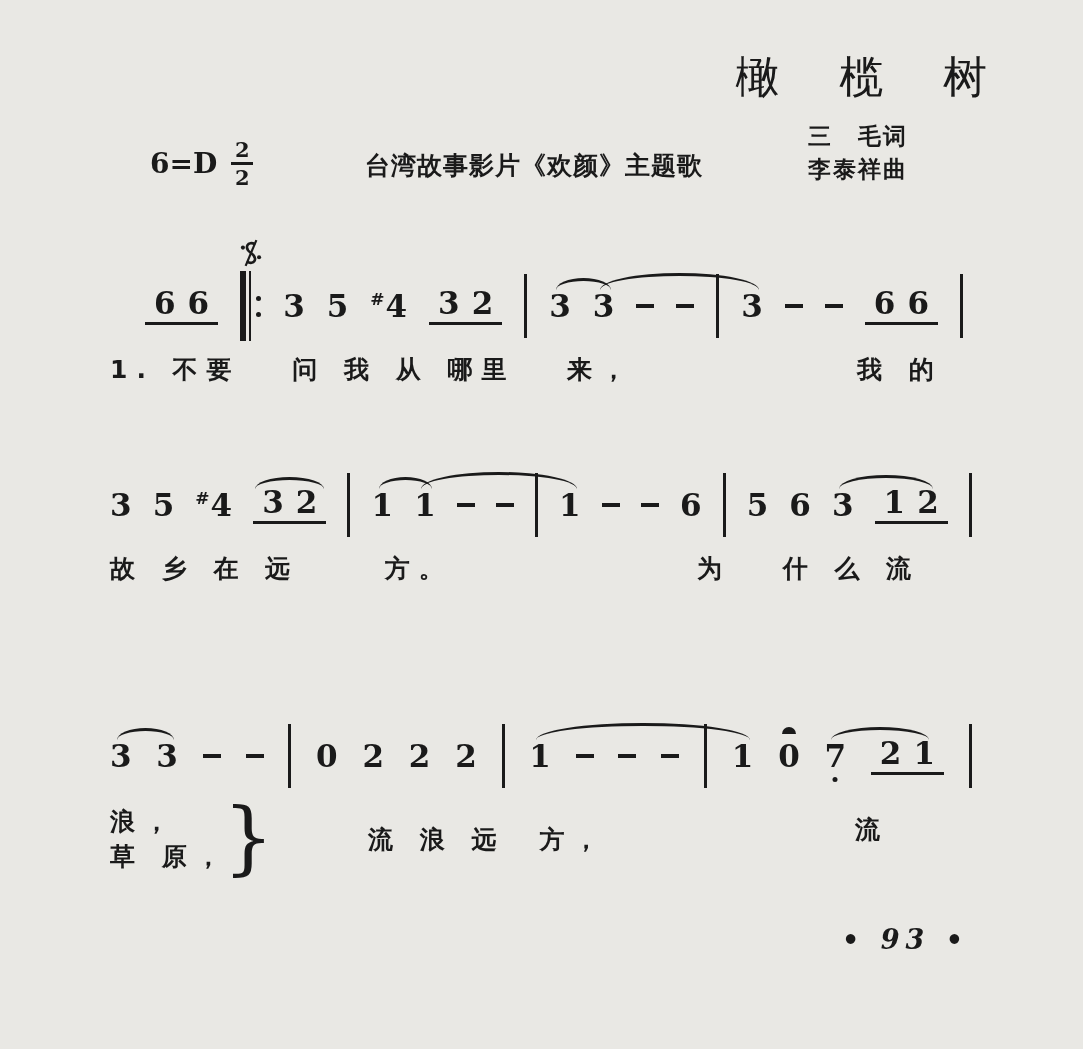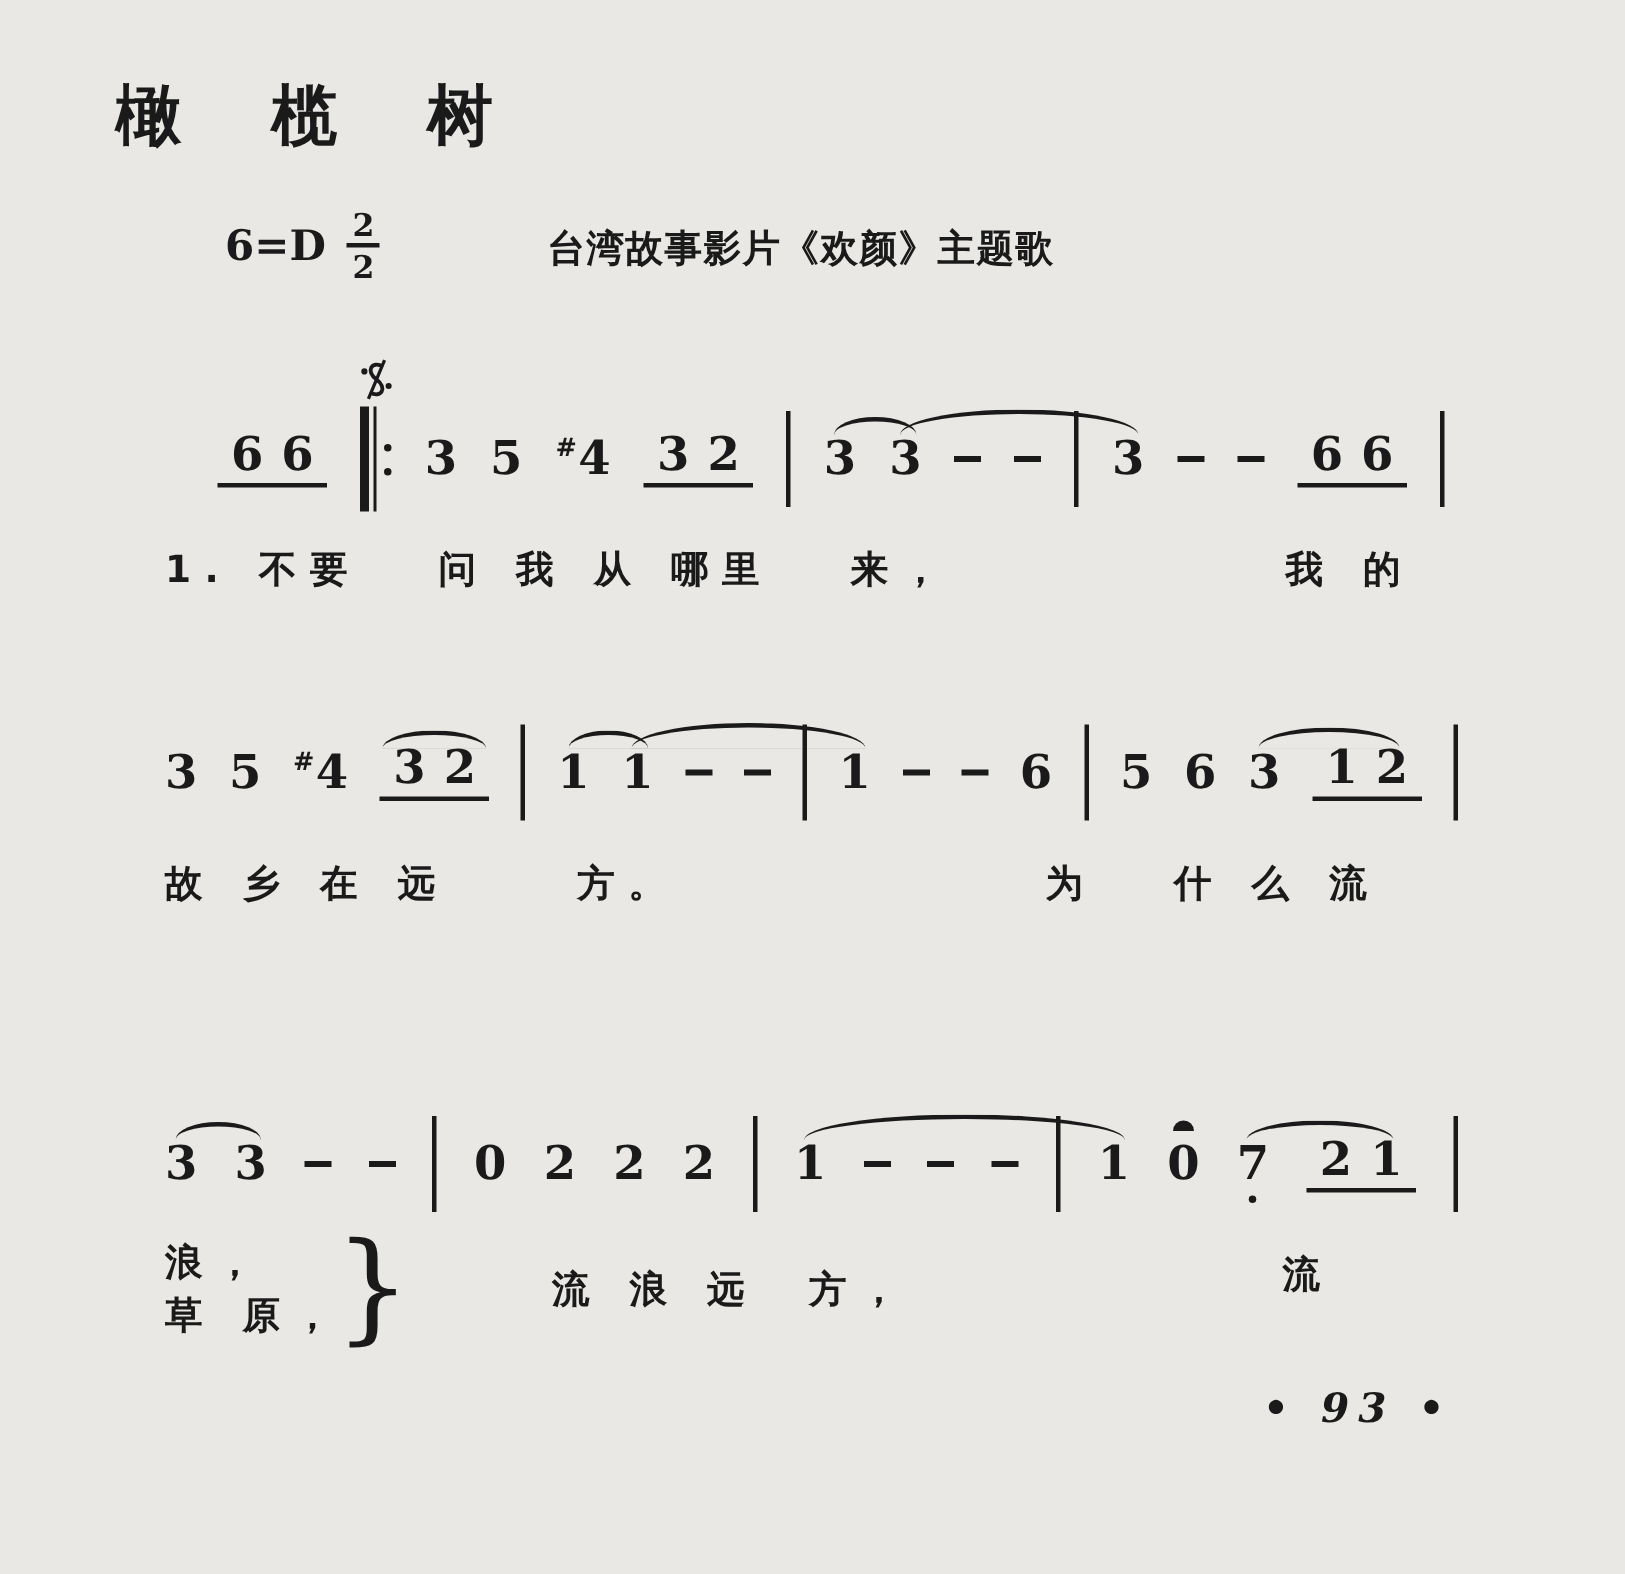--- a/index.html
+++ b/index.html
@@ -2,21 +2,21 @@
 <html><head>
 <meta charset="utf-8">
 <style>
   :root { --ink:#1a1a1a; --paper:#e9e8e4; }
   * { box-sizing:border-box; }
   body { margin:0; background:var(--paper); font-family:"DejaVu Serif", serif; color:var(--ink); }
   .sheet { position:relative; width:1083px; height:1049px; background:var(--paper); overflow:hidden;
            padding:40px 60px 20px 105px; }
 
   
-  .title { text-align:left; font-size:44px; font-weight:700; letter-spacing:0.18em;
+  .title { text-align:right; font-size:44px; font-weight:400; letter-spacing:0.18em;
            margin-top:8px; transform:translateX(-28px); }
   .header { position:relative; height:92px; margin-top:16px; }
   .keysig { position:absolute; left:45px; top:16px; display:flex; align-items:center; gap:14px;
             font-size:28px; font-weight:700; }
   .frac { display:inline-flex; flex-direction:column; align-items:center; line-height:1; }
   .frac .num { font-size:21px; font-weight:700; }
   .frac .rule { width:22px; height:3px; background:var(--ink); margin:2px 0; }
   .subtitle { position:absolute; left:260px; top:26px; font-size:25px; font-weight:700; letter-spacing:1px;
               font-family:Liberation Mono, monospace; }
   .credits { position:absolute; left:703px; top:-4px; font-size:23px; font-weight:700;
@@ -45,21 +45,21 @@
   .bar { width:3px; height:64px; background:var(--ink); }
   .repeat { position:relative; display:inline-flex; align-items:center; gap:3px; height:70px; }
   .repeat .thick { width:6px; height:70px; background:var(--ink); }
   .repeat .thin  { width:2px; height:70px; background:var(--ink); }
   .repeat .dots  { display:flex; flex-direction:column; gap:11px; margin-left:2px; }
   .repeat .dots i { width:5px; height:5px; background:var(--ink); border-radius:50%; }
   .segno { position:absolute; top:-32px; left:-1px; }
   .arc { position:absolute; border-top:3px solid var(--ink); border-radius:50% / 100% 100% 0 0; }
 
   
-  .lyrics { position:relative; margin-top:22px; font-size:25px; font-weight:700;
+  .lyrics { position:relative; margin-top:12px; font-size:25px; font-weight:700;
             font-family:"DejaVu Sans", sans-serif; }
   .lyric-row { position:relative; height:37px; letter-spacing:9px; white-space:pre; }
   .lyr-left { position:absolute; left:5px; top:0; }
   .line-0-lyr .lyr-right { position:absolute; left:752px; top:0; }
   .line-1-lyr .lyr-right { position:absolute; left:592px; top:0; }
 
   .lyrics-3 { position:relative; height:86px; margin-top:14px; font-size:25px; font-weight:700;
               font-family:"DejaVu Sans", sans-serif; letter-spacing:9px; white-space:pre; }
   .lyr3-top    { position:absolute; left:5px; top:0; }
   .lyr3-bottom { position:absolute; left:5px; top:35px;text-align:right; }
@@ -81,20 +81,24 @@
   <div class="header">
     <div class="keysig">
       <span>6=D</span>
       <span class="frac">
         <span class="num">2</span>
         <span class="rule"></span>
         <span class="num">2</span>
       </span>
     </div>
     <div class="subtitle">台湾故事影片《欢颜》主题歌</div>
+    <div class="credits">
+      <div>三　毛词</div>
+      <div>李泰祥曲</div>
+    </div>
   </div>
 
   <div class="score-line line-0">
     <div class="tokens">
         <span class="group tok">
           <span class="note">6</span>
           <span class="note">6</span>
         </span>
         <span class="repeat tok">
           <svg class="segno" width="24" height="28" viewBox="0 0 22 26">

